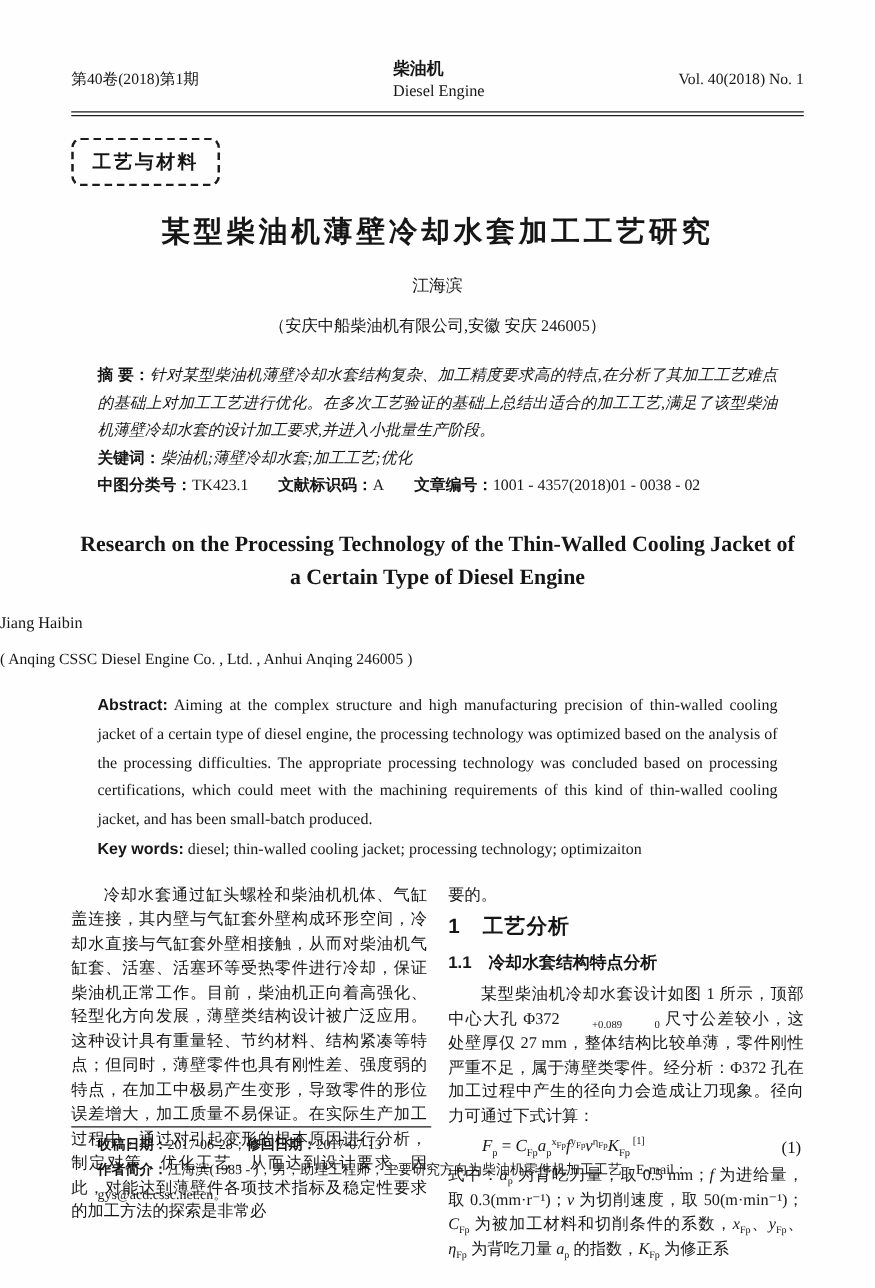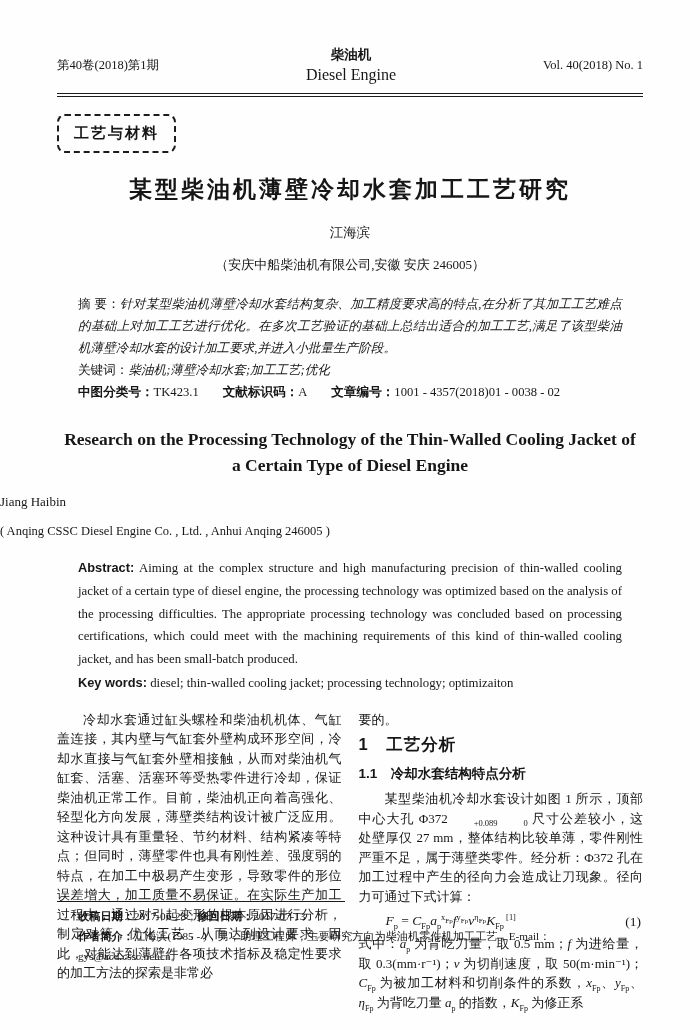--- a/index.html
+++ b/index.html
@@ -4,38 +4,38 @@
 <style>
   * { margin:0; padding:0; box-sizing:border-box; }
   html,body { background:#ffffff; }
   .page {
     position:relative; width:700px; height:1030px; margin:0 auto;
     background:#fefefe; color:#161616; overflow:hidden;
     font-family:"Liberation Serif","DejaVu Serif",serif;
   }
   
   .hdr { display:flex; justify-content:space-between; align-items:center; margin:46px 57px 0; font-size:12.5px; }
-  .hdr-center { text-align:center; line-height:1.35; }
+  .hdr-center { text-align:left; line-height:1.35; }
   .hdr-cn { font-weight:bold; font-size:13.5px; }
-  .hdr-en { font-size:16px; }
+  .hdr-en { font-size:13px; }
   .rule2 { margin:7px 57px 0; height:4px; border-top:1.4px solid #1c1c1c; border-bottom:1.4px solid #1c1c1c; }
   .badge {
     display:inline-block; margin:17px 0 0 57px; padding:8px 15px;
     border:2px dashed #1c1c1c; border-radius:8px;
     font-family:"Liberation Sans","DejaVu Sans",sans-serif;
     font-weight:bold; font-size:15px; letter-spacing:2px;
   }
   
   .title { text-align:center; margin-top:21px; font-size:23px; font-weight:bold; letter-spacing:3px;
            font-family:"Liberation Sans","DejaVu Sans",sans-serif; }
   .author { text-align:center; margin-top:19px; font-size:13.5px; }
   .affil  { text-align:center; margin-top:14px; font-size:13px; }
   .abs-block { margin:19px 78px 0; font-size:12.6px; line-height:1.76; }
   .abs-block p { text-align:justify; }
-  .lbl { font-family:"Liberation Sans","DejaVu Sans",sans-serif; font-weight:normal; font-style:normal; }
+  .lbl { font-family:"Liberation Sans","DejaVu Sans",sans-serif; font-weight:bold; font-style:normal; }
   .kai { font-style:italic; }
   .meta b { font-family:"Liberation Sans","DejaVu Sans",sans-serif; }
   .meta .gap { display:inline-block; width:24px; }
   
   .title-en { text-align:center; margin:22px 64px 0; font-size:17.5px; font-weight:bold; line-height:1.5; }
   .author-en { text-align:left; margin-top:16px; font-weight:normal; font-size:13px; }
   .affil-en { margin-top:14px; font-size:12.5px; }
   .abs-en { margin:18px 78px 0; font-size:12.8px; line-height:1.78; text-align:justify; }
   .abs-en b { font-family:"Liberation Sans","DejaVu Sans",sans-serif; }
   .kw-en { margin-top:1px; }

